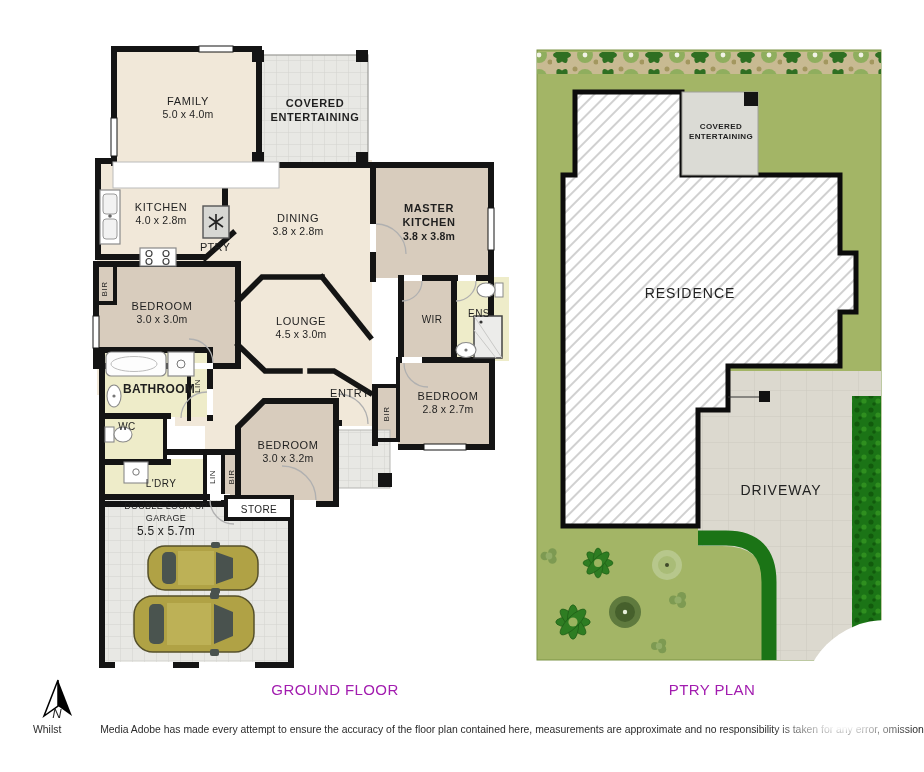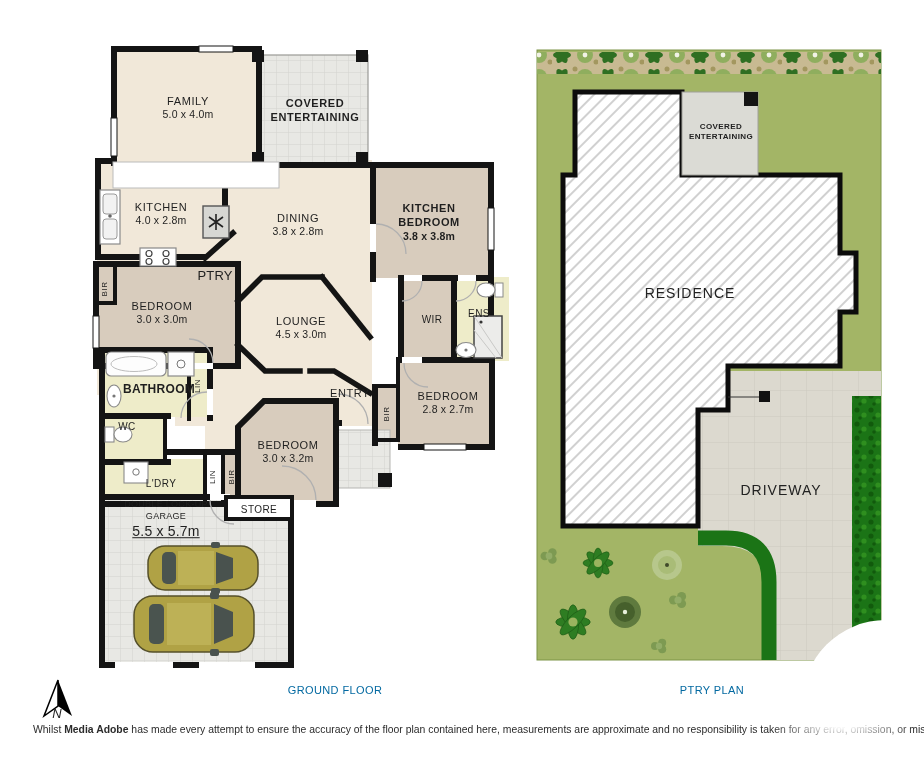--- a/index.html
+++ b/index.html
@@ -5,31 +5,31 @@
   html,body{margin:0;padding:0;}
   body{width:924px;height:772px;position:relative;overflow:hidden;background:#fff;
        font-family:"Liberation Sans",sans-serif;}
   svg.plan{position:absolute;left:0;top:0;}
   .lbl{position:absolute;transform:translate(-50%,-50%);font-size:11px;line-height:1.3;
        color:#1f1f1f;letter-spacing:.6px;text-align:center;white-space:nowrap;z-index:5;}
   .lbl .dims{display:block;font-size:10.5px;letter-spacing:.2px;}
   .lbl.wrap{white-space:normal;width:96px;font-weight:bold;}
   .lbl.v{transform:translate(-50%,-50%) rotate(-90deg);font-size:8px;letter-spacing:.5px;}
   .lbl.sm{font-size:12px;letter-spacing:.3px;font-weight:bold;}
-  .lbl.xs{font-size:13px;letter-spacing:.2px;margin-top:29px;}
+  .lbl.xs{font-size:11px;letter-spacing:.2px;}
   .lbl.md{font-size:10px;letter-spacing:.4px;}
   .lbl.g{font-size:9px;white-space:normal;width:118px;letter-spacing:.3px;}
-  .lbl.g .dims{font-size:14px;text-decoration:underline;}
+  .lbl.g .dims{font-size:12px;}
   .lbl.site{font-size:14px;letter-spacing:1px;color:#222;}
   .lbl.site.wrap{width:80px;font-size:8px;letter-spacing:.4px;}
-  .lbl.title{font-size:11px;letter-spacing:.4px;color:#0369a1;}
+  .lbl.title{font-size:15px;letter-spacing:.4px;color:#a21caf;}
   .lbl.north{font-size:13px;font-style:italic;letter-spacing:0;}
   .disc{position:absolute;left:33px;top:724px;width:1400px;font-size:10.4px;color:#2b2b2b;
         white-space:nowrap;z-index:5;}
-  .disc b{font-weight:bold;}
+  .disc b{font-weight:normal;margin-left:36px;}
   .fade{position:absolute;left:772px;top:710px;width:140px;height:32px;z-index:6;
         background:radial-gradient(ellipse at center,rgba(255,255,255,.95) 10%,rgba(255,255,255,0) 75%);}
 </style>
 </head>
 <body>
 
 <svg class="plan" width="924" height="772" viewBox="0 0 924 772">
 <defs>
   <pattern id="grid12" width="12" height="12" patternUnits="userSpaceOnUse">
     <rect width="12" height="12" fill="#e8e8e4"></rect>
@@ -358,21 +358,21 @@
   <span class="dims">4.0 x 2.8m</span>
 </div>
 <div class="lbl xs" style="left:215px;top:247px">
   <span>PTRY</span>
 </div>
 <div class="lbl" style="left:298px;top:225px">
   <span>DINING</span>
   <span class="dims">3.8 x 2.8m</span>
 </div>
 <div class="lbl wrap" style="left:429px;top:222px">
-  <span>KITCHEN BEDROOM</span>
+  <span>MASTER KITCHEN</span>
   <span class="dims">3.8 x 3.8m</span>
 </div>
 <div class="lbl v" style="left:105px;top:289px">
   <span>BIR</span>
 </div>
 <div class="lbl" style="left:162px;top:313px">
   <span>BEDROOM</span>
   <span class="dims">3.0 x 3.0m</span>
 </div>
 <div class="lbl" style="left:301px;top:328px">

